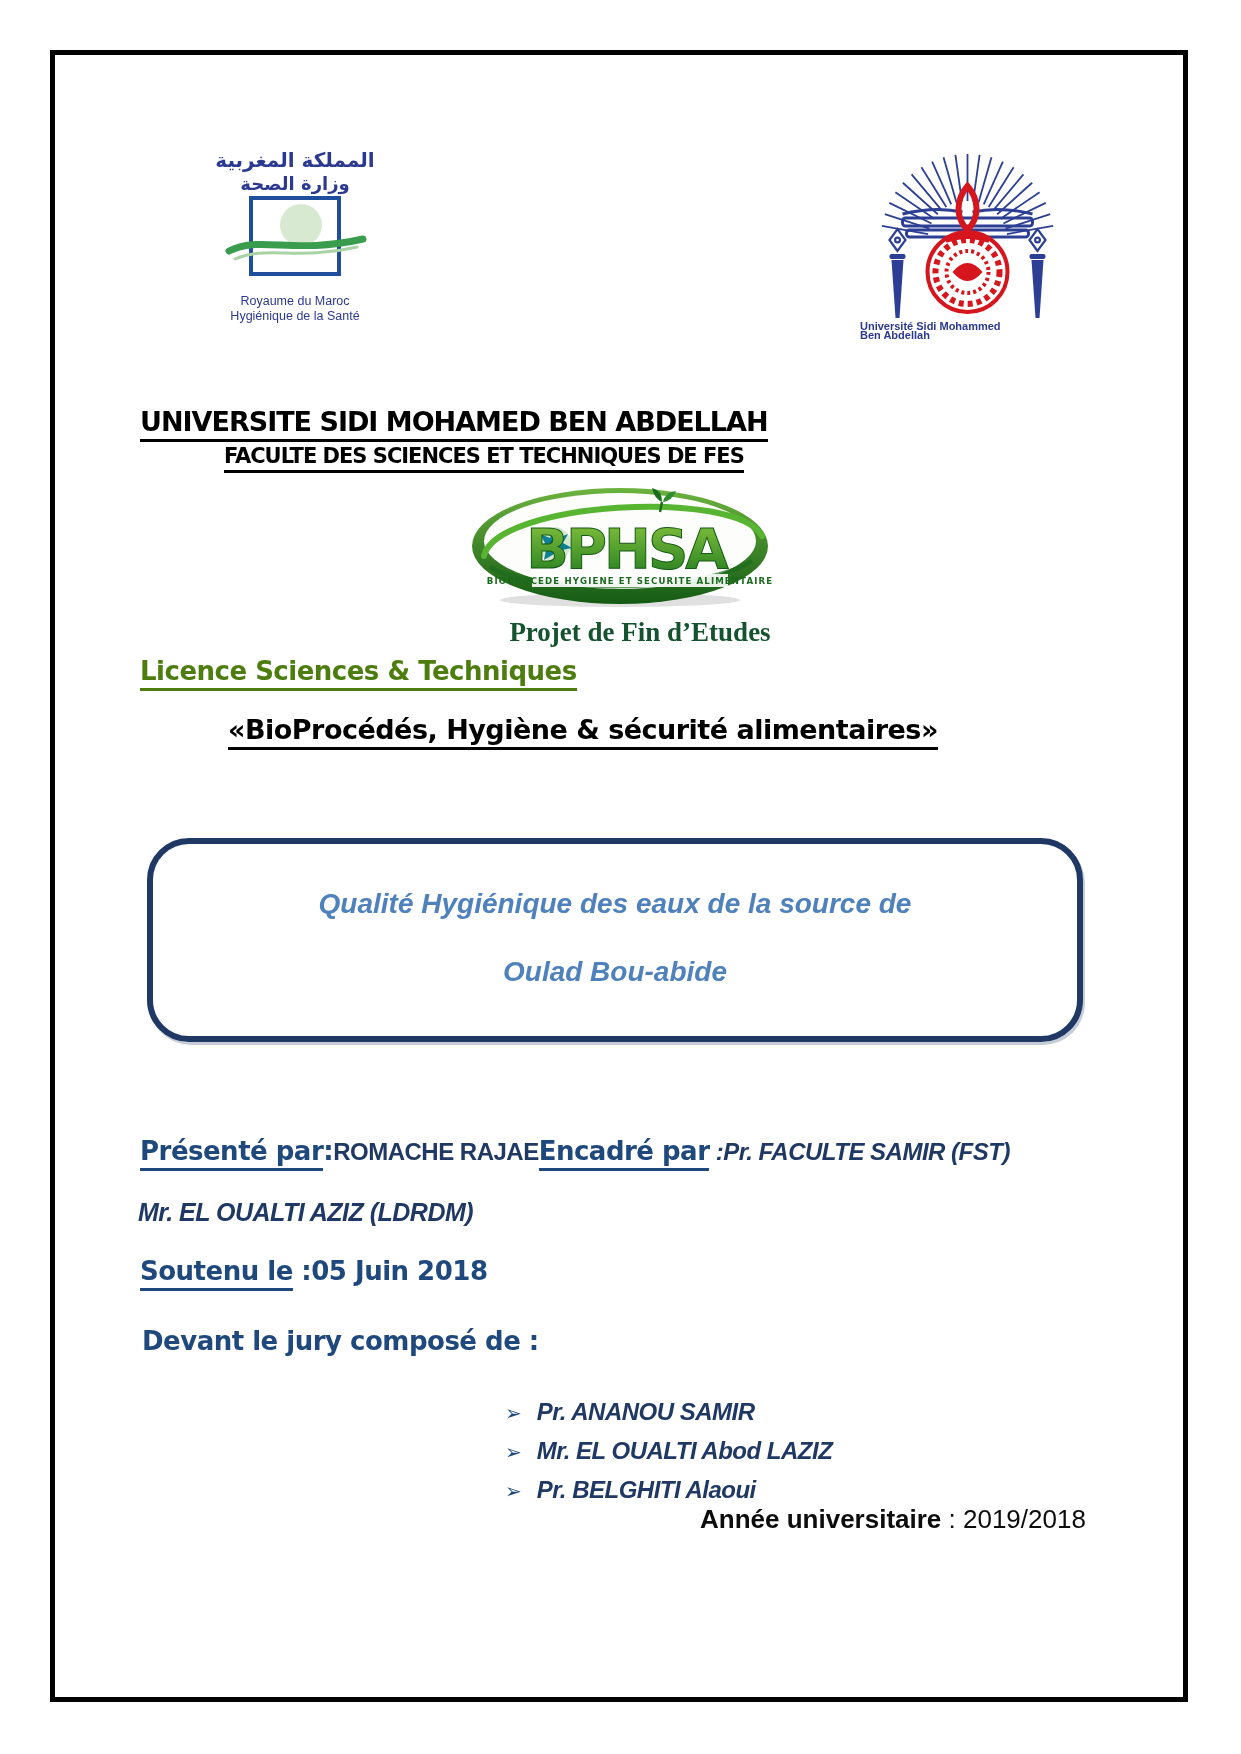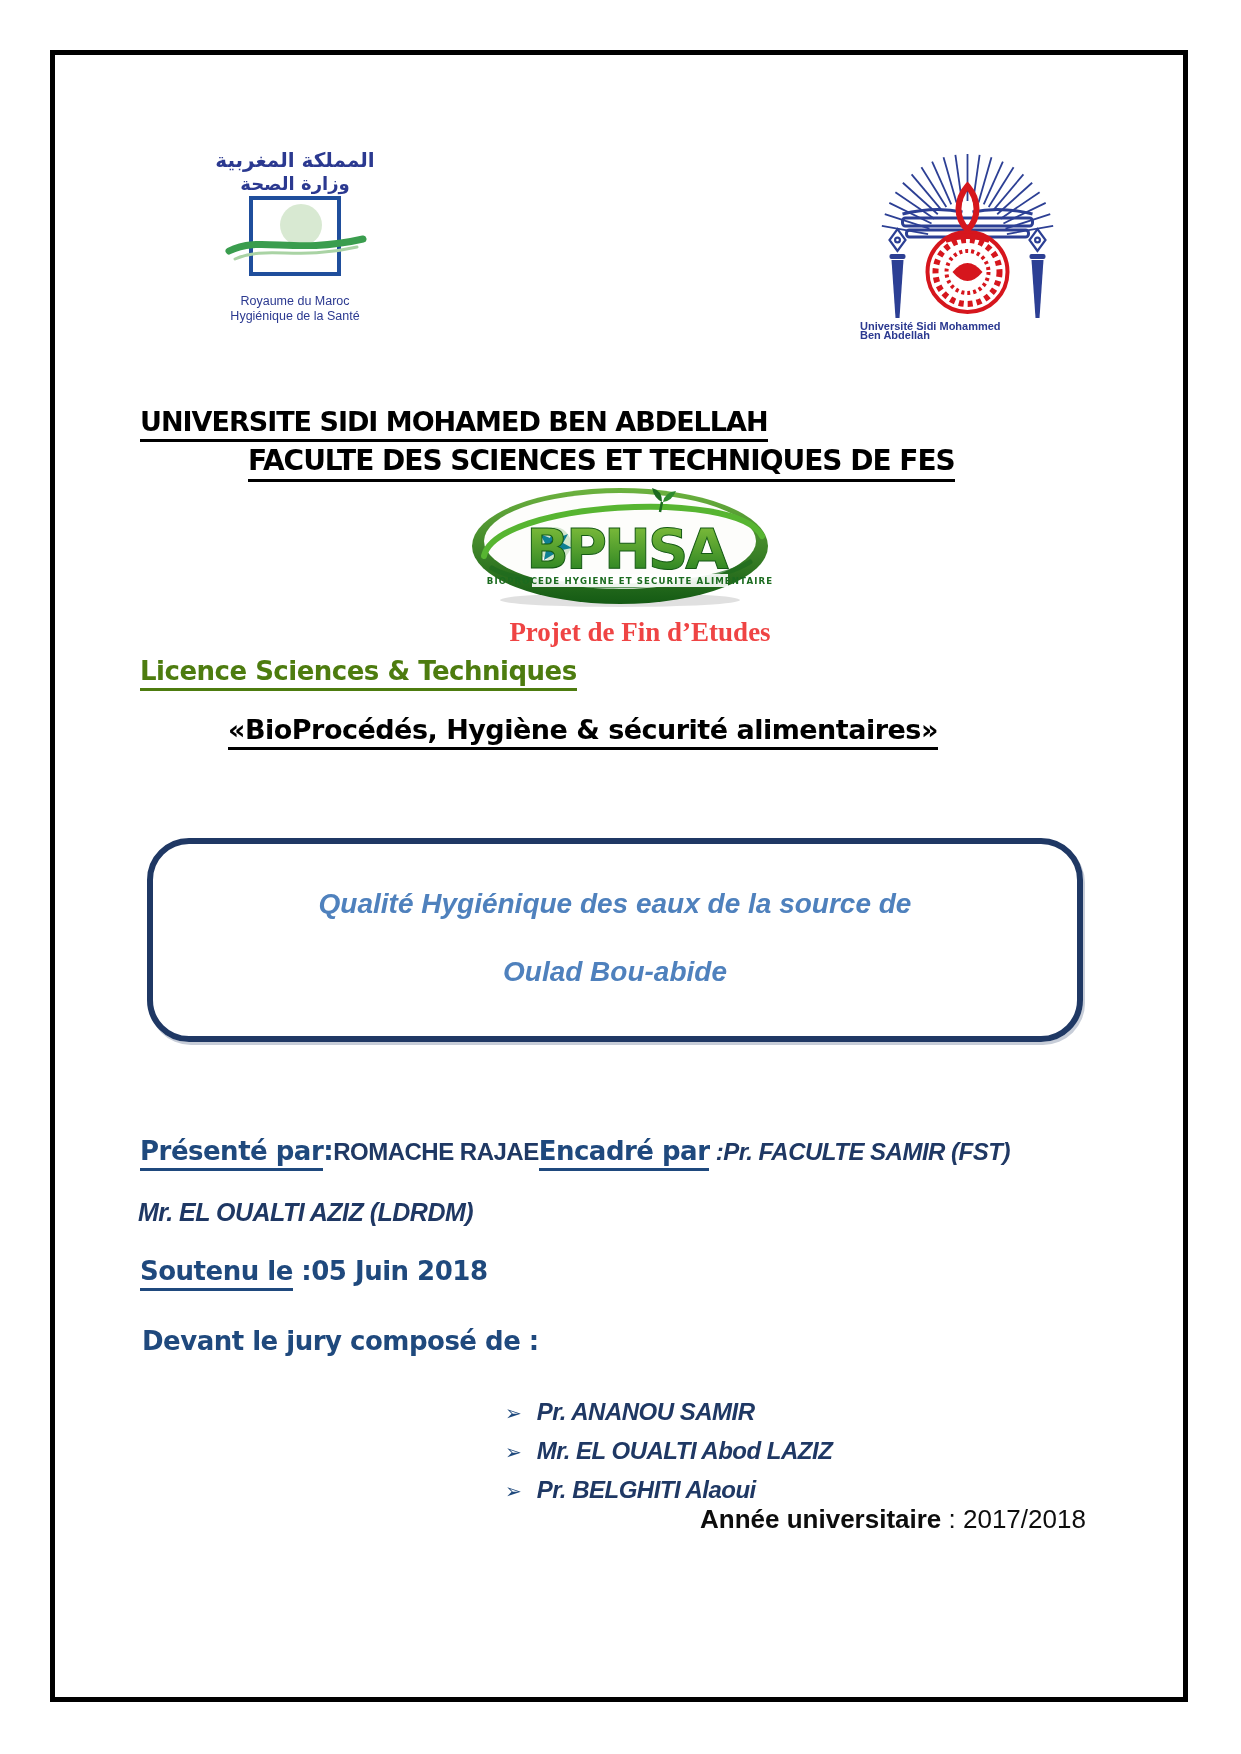--- a/index.html
+++ b/index.html
@@ -27,28 +27,28 @@
                    font-family: "Liberation Sans", sans-serif; }
 
   
   .usmba { left: 860px; top: 148px; width: 215px; text-align: left; }
   .usmba .cap { font-size: 11px; font-weight: bold; color: #2b3990; line-height: 1.2;
                 font-family: "Liberation Sans", sans-serif; margin-top: -4px; }
 
   
   .comic { font-family: "DejaVu Sans", sans-serif; font-weight: bold; }
   .h-univ { left: 140px; top: 406px; font-size: 27px; letter-spacing: -1px; color: #000; }
-  .h-fac  { left: 248px; top: 444px; font-size: 28px; letter-spacing: -1px; color: #000; }
+  .h-fac  { left: 224px; top: 444px; font-size: 21px; letter-spacing: -1px; color: #000; }
   .u3 { border-bottom: 3px solid currentColor; padding-bottom: 2px; display: inline-block; }
 
   
   .bphsa { left: 466px; top: 484px; width: 308px; height: 126px; }
 
   .projet { left: 420px; top: 617px; width: 440px; text-align: center;
-            font-family: "Liberation Serif", serif; font-weight: bold; font-size: 27px; color: #ef4444; }
+            font-family: "Liberation Serif", serif; font-weight: bold; font-size: 27px; color: #14532d; }
 
   .licence   { left: 140px; top: 656px; font-size: 26px; letter-spacing: -0.5px; color: #4d7c0f; }
   .specialty { left: 228px; top: 714px; font-size: 27px; letter-spacing: -0.5px; color: #000; }
 
   
   .title-box {
     left: 147px; top: 838px; width: 936px; height: 204px;
     border: 6px solid #1f3864; border-radius: 42px;
     display: flex; flex-direction: column; align-items: center;
     padding-top: 44px; gap: 36px;
@@ -232,13 +232,13 @@
   <div class="jury-row">
     <span class="jury-bullet">➢</span>
     <span class="name-navy italic jury-name">Mr. EL OUALTI Abod LAZIZ</span>
   </div>
   <div class="jury-row">
     <span class="jury-bullet">➢</span>
     <span class="name-navy italic jury-name">Pr. BELGHITI Alaoui</span>
   </div>
 </div>
 
-<div class="abs annee"><span class="b">Année universitaire</span><span> : 2017/2018</span></div>
+<div class="abs annee"><span class="b">Année universitaire</span><span> : 2019/2018</span></div>
 
 </body></html>

